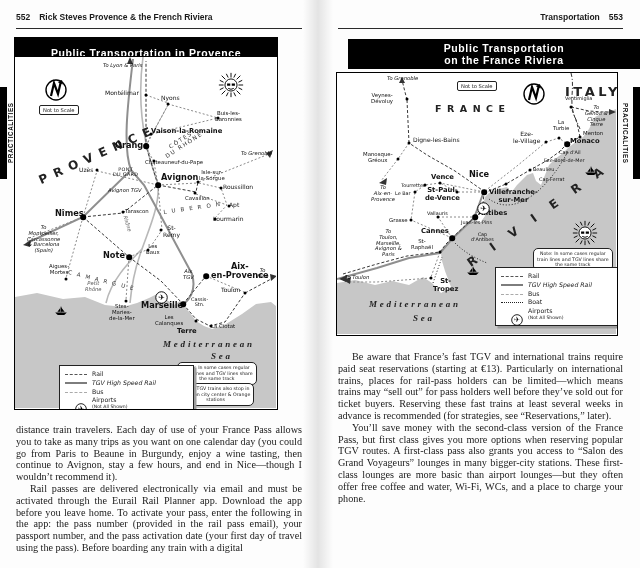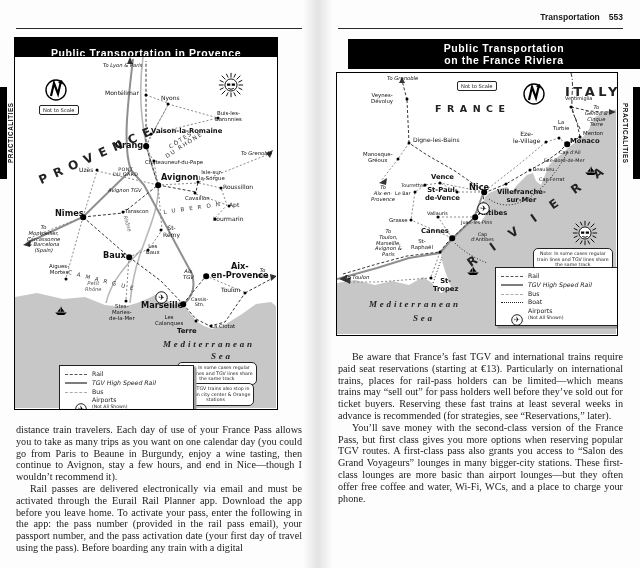--- a/index.html
+++ b/index.html
@@ -61,20 +61,24 @@
   
   .bodycol{position:absolute;font:10.2px/11.8px "Liberation Serif",serif;text-align:justify;}
   .bodycol p{margin:0;}
   .bodycol p.indent{text-indent:14px;}
 </style>
 </head>
 <body>
 
 <div id="stage">
 
+  <div class="runhead" style="left:16px;width:286px;">
+    <span class="pnum">552</span>
+    <span>Rick Steves Provence &amp; the French Riviera</span>
+  </div>
   <div class="hrule" style="left:16px;top:28px;width:286px;"></div>
 
   <div class="runhead" style="left:338px;width:285px;justify-content:flex-end;text-align:right;">
     <span>Transportation</span>
     <span class="pnum">553</span>
   </div>
   <div class="hrule" style="left:338px;top:28px;width:285px;"></div>
 
   <div class="edgebar" style="left:0;"></div>
   <div class="tabtext flip" style="left:7px;">PRACTICALITIES</div>
@@ -152,21 +156,21 @@
       <div class="lbl town-sm" style="left: 110px; top: 151px;">Tarascon</div>
       <div class="lbl town" style="left: 148px; top: 168px;">St-
 Rémy</div>
       <div class="lbl town-sm" style="left: 131px; top: 186px;">Les
 Baux</div>
       <div class="lbl dest" style="left: 12px; top: 168px;">To
 Montpellier,
 Carcassonne
 &amp; Barcelona
 (Spain)</div>
-      <div class="lbl town-big" style="left: 88px; top: 194px;">Baux</div>
+      <div class="lbl town-big" style="left: 88px; top: 194px;">Note</div>
       <div class="lbl town-sm" style="left: 34px; top: 206px;">Aigues-
 Mortes</div>
       <div class="lbl region-sm" style="left: 54px; top: 212px; transform: rotate(14deg);">C A M A R G U E</div>
       <div class="lbl river" style="left: 112px; top: 158px; transform: rotate(72deg);">Rhône</div>
       <div class="lbl river" style="left: 70px; top: 224px;">Petit
 Rhône</div>
       <div class="lbl town-sm" style="left: 94px; top: 246px;">Stes-
 Maries-
 de-la-Mer</div>
       <div class="lbl town-big" style="left: 126px; top: 244px;">Marseille</div>
@@ -322,22 +326,22 @@
       <div class="lbl tiny" style="left: 196px; top: 94px;">Beaulieu</div>
       <div class="lbl tiny" style="left: 202px; top: 104px;">Cap Ferrat</div>
       <div class="lbl town-med" style="left: 94px; top: 101px;">Vence</div>
       <div class="lbl tiny" style="left: 64px; top: 110px;">Tourrettes</div>
       <div class="lbl tiny" style="left: 58px; top: 118px;">Le Bar</div>
       <div class="lbl dest" style="left: 34px; top: 112px;">To
 Aix-en-
 Provence</div>
       <div class="lbl town-med" style="left: 88px; top: 114px;">St-Paul-
 de-Vence</div>
-      <div class="lbl town-big" style="left: 132px; top: 110px;">Nice</div>
-      <div class="lbl town-med" style="left: 160px; top: 116px;">Villefranche-
+      <div class="lbl town-big" style="left: 132px; top: 97px;">Nice</div>
+      <div class="lbl town-med" style="left: 152px; top: 116px;">Villefranche-
 sur-Mer</div>
       <div class="lbl town-med" style="left: 141px; top: 137px;">Antibes</div>
       <div class="lbl tiny" style="left: 124px; top: 147px;">Juan-les-Pins</div>
       <div class="lbl tiny" style="left: 134px; top: 159px;">Cap
 d'Antibes</div>
       <div class="lbl tiny" style="left: 90px; top: 138px;">Vallauris</div>
       <div class="lbl town-sm" style="left: 52px; top: 144px;">Grasse</div>
       <div class="lbl town-med" style="left: 84px; top: 155px;">Cannes</div>
       <div class="lbl town-sm" style="left: 74px; top: 165px;">St-
 Raphaël</div>

